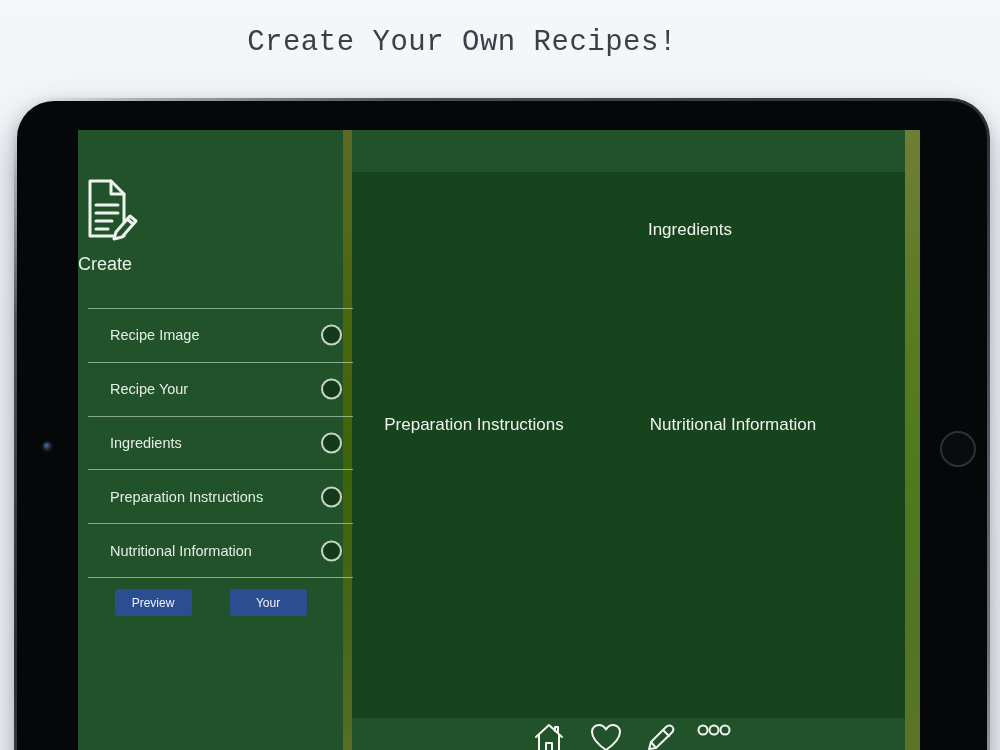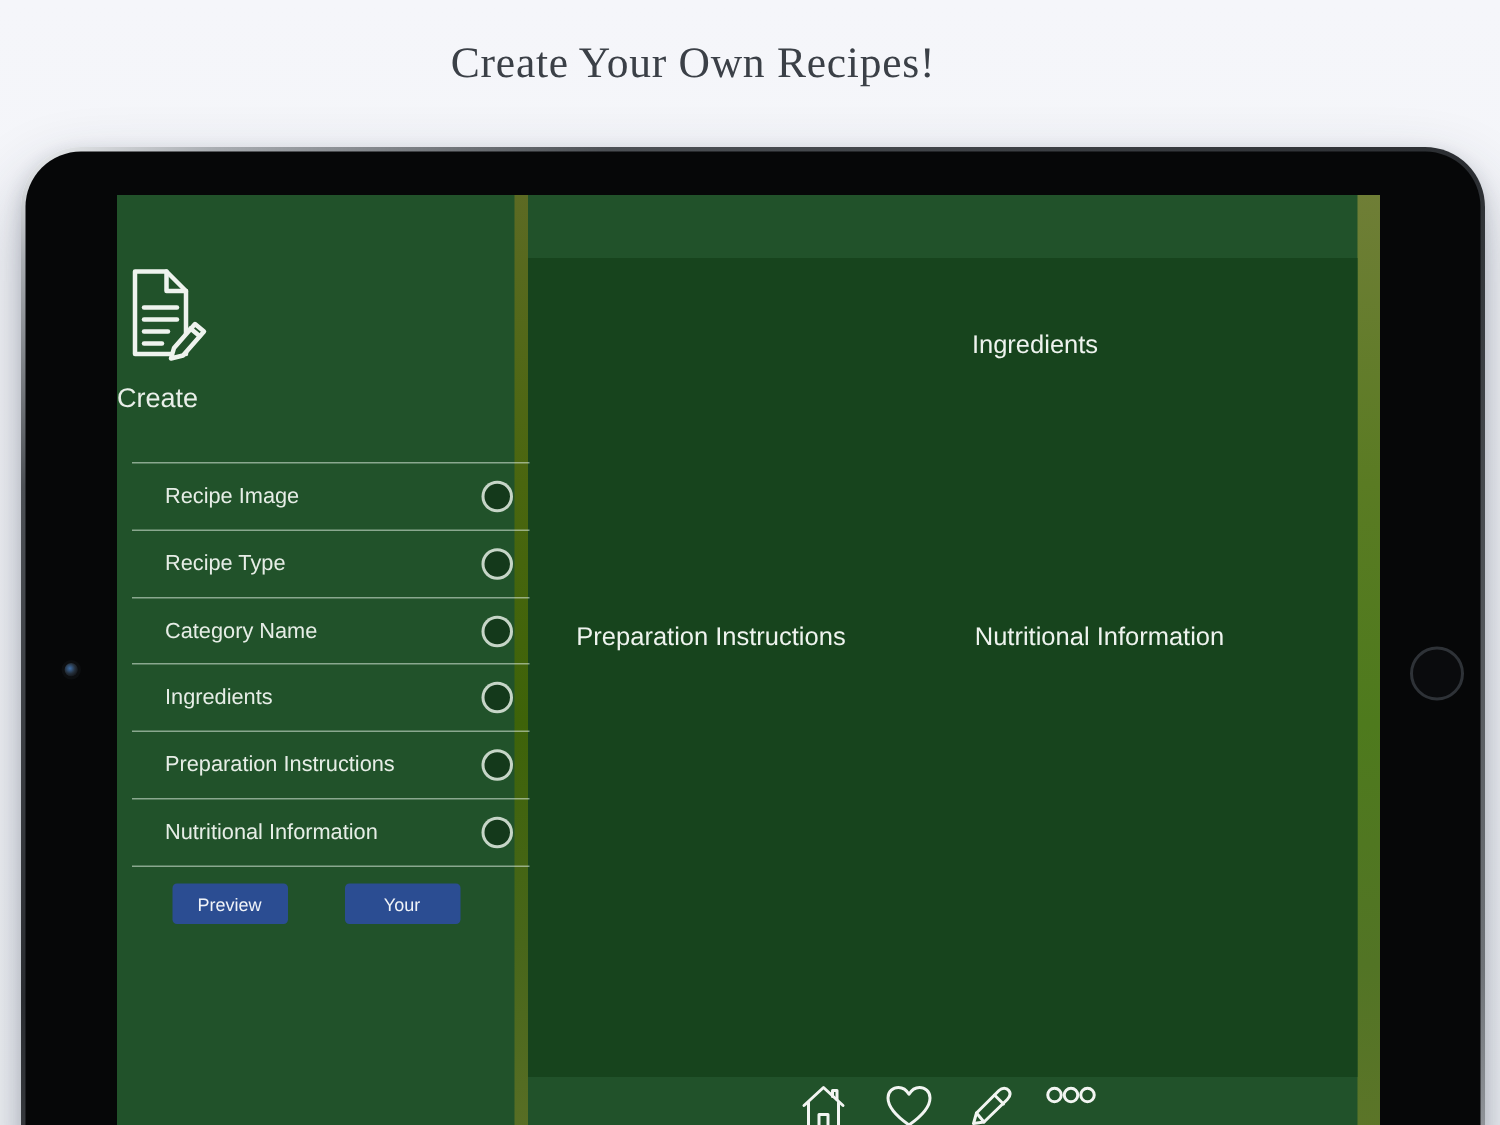--- a/index.html
+++ b/index.html
@@ -5,21 +5,21 @@
   html, body {
     margin: 0; padding: 0;
     width: 1000px; height: 750px;
     overflow: hidden;
     background: linear-gradient(180deg, #f5f6fa 0%, #f1f3f7 100%);
     font-family: "Liberation Sans", sans-serif;
   }
   .page-title {
     position: absolute; left: 0; top: 26px; width: 924px;
     text-align: center;
-    font-family: Liberation Serif, serif;
+    font-family: Liberation Mono, monospace;
     font-size: 29px; color: #3b4047; letter-spacing: 0.5px;
   }
   
   .tablet-rim {
     position: absolute; left: 14px; top: 98px;
     width: 976px; height: 700px;
     border-radius: 40px;
     background: linear-gradient(150deg, #f0f2f4 0%, #a9adb2 6%, #4c5055 18%, #2a2d31 45%, #6f7378 88%, #9ea2a7 100%);
     box-shadow: 0 20px 45px rgba(40,50,70,0.30), 0 4px 12px rgba(40,50,70,0.18);
   }
@@ -137,25 +137,21 @@
         </span>
         <div class="create-label">Create</div>
       </div>
 
       <div class="menu-list">
         <div class="menu-row">
           <span class="row-label">Recipe Image</span>
           <span class="radio-circle"></span>
         </div>
         <div class="menu-row">
-          <span class="row-label">Recipe Type</span>
-          <span class="radio-circle"></span>
-        </div>
-        <div class="menu-row">
-          <span class="row-label">Category Name</span>
+          <span class="row-label">Recipe Your</span>
           <span class="radio-circle"></span>
         </div>
         <div class="menu-row">
           <span class="row-label">Ingredients</span>
           <span class="radio-circle"></span>
         </div>
         <div class="menu-row">
           <span class="row-label">Preparation Instructions</span>
           <span class="radio-circle"></span>
         </div>

